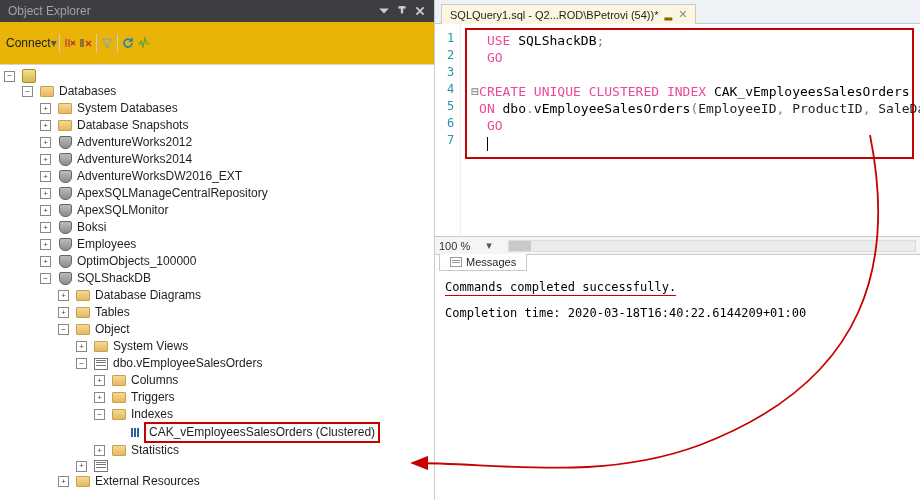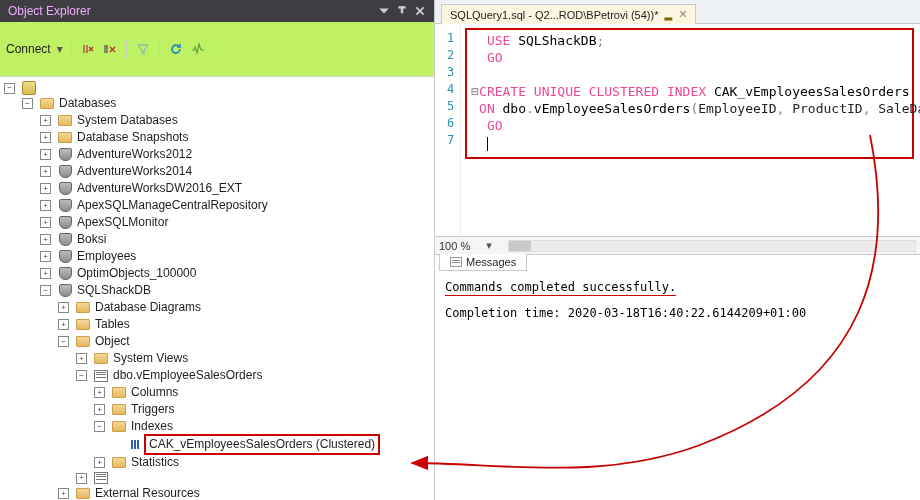--- a/index.html
+++ b/index.html
@@ -17,35 +17,35 @@
   .left-panel {
     width: 435px;
     background: #fff;
     border-right: 1px solid #ccc;
     display: flex;
     flex-direction: column;
     flex-shrink: 0;
   }
   .panel-title {
     background: #3e3e42;
-    color: #f0abfc;
+    color: #a3a3a3;
     padding: 4px 8px;
     display: flex;
     align-items: center;
     justify-content: space-between;
     font-size: 12px;
   }
   .panel-title .controls { display:flex; gap:6px; align-items:center; }
   .panel-title .ctrl { width:12px; height:12px; fill:#ccc; cursor:pointer; }
   .toolbar {
     display: flex;
     align-items: center;
-    gap: 6px;
-    padding: 18px 6px;
-    background: #bef264;
+    gap: 0;
+    padding: 12px 6px;
+    background: #eab308;
     border-bottom: 1px solid #d6d6d6;
     font-size: 12px;
   }
   .toolbar .sep { width:1px; height:18px; background:#ccc; margin:0 2px; }
   .toolbar .ticon { width:16px; height:16px; display:inline-flex; align-items:center; justify-content:center; color:#555; cursor:pointer; }
   .tree {
     flex: 1;
     overflow: auto;
     padding: 4px 0;
     font-size: 12px;

